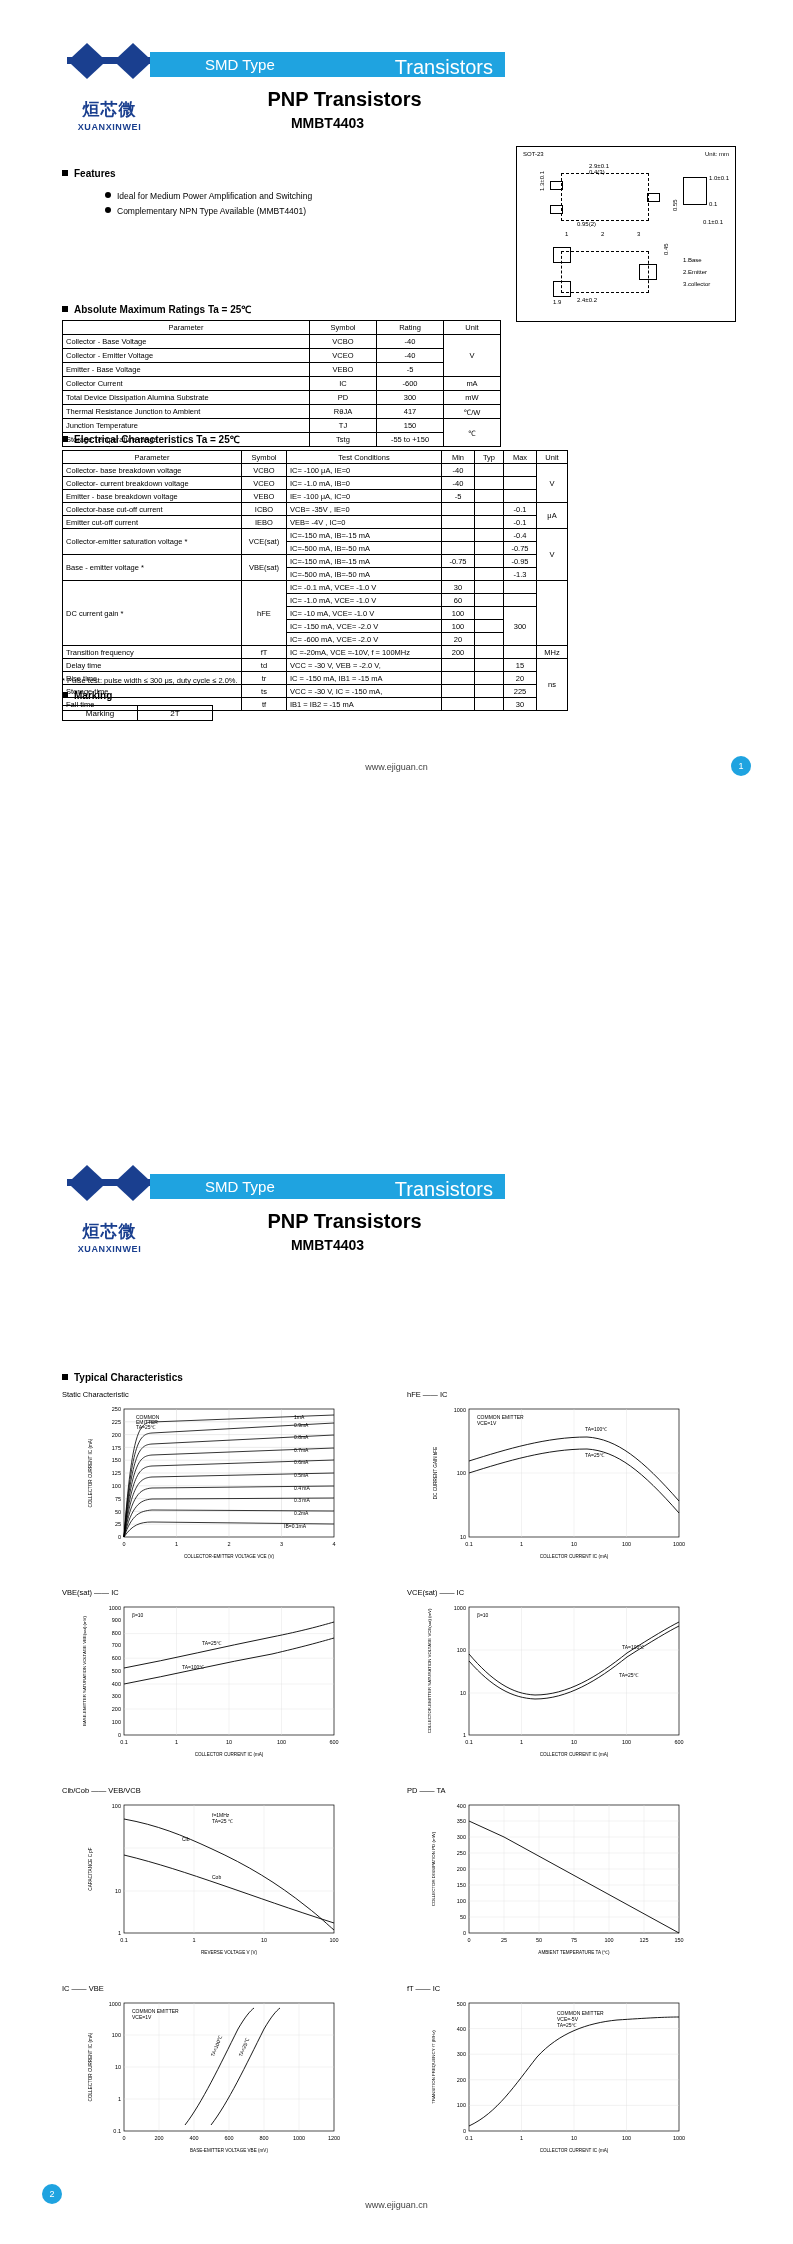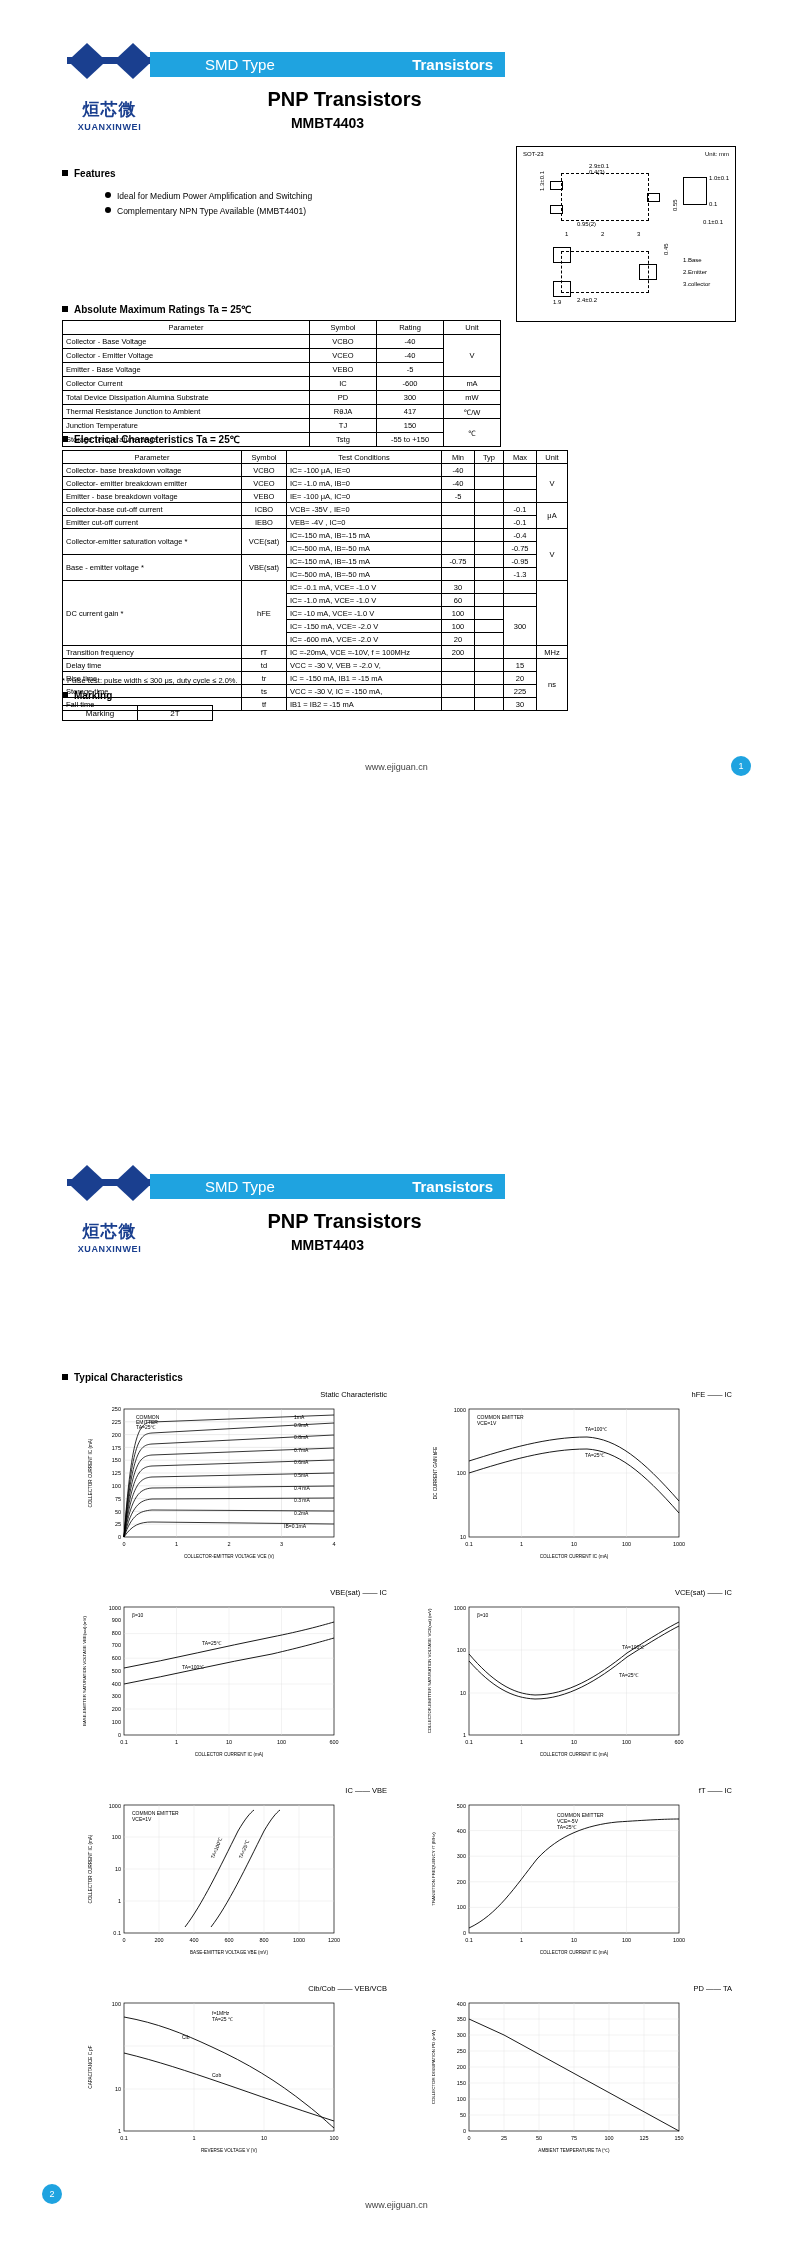--- a/index.html
+++ b/index.html
@@ -14,21 +14,21 @@
   .logo-mark .bar{position:absolute;left:0;top:17px;width:86px;height:7px;background:#1a3f8f;}
   .logo-mark .d1,.logo-mark .d2,.logo-mark .d3,.logo-mark .d4{position:absolute;width:0;height:0;}
   .logo-mark .d1{left:4px;top:3px;border-left:16px solid transparent;border-right:16px solid transparent;border-bottom:15px solid #1a3f8f;}
   .logo-mark .d2{left:50px;top:3px;border-left:16px solid transparent;border-right:16px solid transparent;border-bottom:15px solid #1a3f8f;}
   .logo-mark .d3{left:4px;top:24px;border-left:16px solid transparent;border-right:16px solid transparent;border-top:15px solid #1a3f8f;}
   .logo-mark .d4{left:50px;top:24px;border-left:16px solid transparent;border-right:16px solid transparent;border-top:15px solid #1a3f8f;}
   .logo-cn{font-family:"DejaVu Sans",sans-serif;font-size:17px;font-weight:bold;color:#1a3f8f;letter-spacing:1px;margin-top:16px;}
   .logo-en{font-size:9px;font-weight:bold;color:#1a3f8f;letter-spacing:0.6px;margin-top:1px;}
   .bluebar{position:absolute;left:150px;top:52px;width:355px;height:25px;background:#1fa3e0;}
   .bluebar .bl{position:absolute;left:55px;top:4px;color:#fff;font-size:15px;}
-  .bluebar .br{position:absolute;right:12px;top:4px;color:#fff;font-size:15px;font-weight:bold;}
+  .bluebar .br{position:absolute;right:12px;top:4px;color:#fff;font-size:20px;}
   .subtitle{position:absolute;left:167px;top:88px;width:355px;text-align:center;font-size:20px;font-weight:bold;}
   .partno{position:absolute;left:150px;top:115px;width:355px;text-align:center;font-size:14px;font-weight:bold;}
 
   
   .sec{position:absolute;font-size:10px;font-weight:bold;}
   .sq{display:inline-block;width:6px;height:6px;background:#000;margin-right:6px;vertical-align:1px;}
   .bullet{display:inline-block;width:6px;height:6px;border-radius:50%;background:#000;margin-right:6px;vertical-align:1px;}
   .feat-item{font-size:8.5px;font-weight:normal;margin:5px 0 0 4px;padding-left:35px;}
 
   
@@ -48,21 +48,21 @@
   .tbl-mark{position:absolute;left:62px;top:705px;}
   .tbl-mark td{height:12px;width:68px;text-align:center;font-size:8px;}
 
   .footer-url{position:absolute;width:100%;text-align:center;font-size:9px;color:#444;}
   .pagenum{position:absolute;width:20px;height:20px;border-radius:50%;background:#1fa3e0;color:#fff;font-size:9px;text-align:center;line-height:20px;}
 
   
   .charts{position:absolute;left:62px;top:268px;width:670px;}
   .chart-row{display:flex;justify-content:space-between;margin-bottom:9px;}
   .chart-cell{width:325px;}
-  .chart-title{text-align:right;font-size:7.5px;margin-bottom:2px;}
+  .chart-title{text-align:left;font-size:7.5px;margin-bottom:2px;}
   .chart-box{position:relative;width:325px;height:178px;}
   .chart-svg{display:block;}
   .axlab{font-size:5.5px;}
   .anno{font-size:5px;}
 </style>
 </head>
 <body>
 
 <div class="page page1">
 
@@ -205,21 +205,21 @@
     <tr>
           <td>Collector- base breakdown voltage</td>
           <td class="c">VCBO</td>
           <td>IC= -100 μA,  IE=0</td>
           <td class="c">-40</td>
           <td></td>
           <td></td>
           <td class="c" rowspan="3">V</td>
         </tr>
     <tr>
-          <td>Collector- emitter breakdown emitter</td>
+          <td>Collector- current breakdown voltage</td>
           <td class="c">VCEO</td>
           <td>IC= -1.0 mA,  IB=0</td>
           <td class="c">-40</td>
           <td></td>
           <td></td>
         </tr>
     <tr>
           <td>Emitter - base breakdown voltage</td>
           <td class="c">VEBO</td>
           <td>IE= -100 μA,  IC=0</td>
@@ -593,112 +593,20 @@
             </g>
             <text x="167" y="157" font-size="4.6" text-anchor="middle">COLLECTOR CURRENT   IC  (mA)</text>
             <text x="24" y="72" font-size="4.3" text-anchor="middle" transform="rotate(-90 24 72)">COLLECTOR-EMITTER SATURATION VOLTAGE   VCE(sat)  (mV)</text>
           </svg>
         </div>
       </div>
     </div>
 
     <div class="chart-row">
       <div class="chart-cell">
-        <div class="chart-title">IC —— VBE</div>
-        <div class="chart-box">
-          <svg class="chart-svg" width="325" height="172" viewBox="0 0 325 172">
-            <rect x="62" y="8" width="210" height="128" fill="none" stroke="#000" stroke-width="0.7"></rect>
-            <g stroke="#ddd" stroke-width="0.4">
-              <line x1="62" y1="40" x2="272" y2="40"></line>
-                <line x1="62" y1="72" x2="272" y2="72"></line>
-                <line x1="62" y1="104" x2="272" y2="104"></line>
-              <line x1="97" y1="8" x2="97" y2="136"></line>
-                <line x1="132" y1="8" x2="132" y2="136"></line>
-                <line x1="167" y1="8" x2="167" y2="136"></line>
-              <line x1="202" y1="8" x2="202" y2="136"></line>
-                <line x1="237" y1="8" x2="237" y2="136"></line>
-            </g>
-            <g fill="none" stroke="#000" stroke-width="0.9">
-              <path d="M123,130 C140,108 158,70 176,34 C183,22 188,16 192,13"></path>
-              <path d="M149,130 C166,108 184,70 202,34 C209,22 214,16 218,13"></path>
-            </g>
-            <g class="anno" font-size="4.2">
-              <text x="70" y="18">COMMON EMITTER</text>
-                <text x="70" y="24">VCE=1V</text>
-              <text x="152" y="62" transform="rotate(-68 152 62)">TA=100℃</text>
-              <text x="180" y="62" transform="rotate(-68 180 62)">TA=25℃</text>
-            </g>
-            <g class="axlab" font-size="4.2" text-anchor="end">
-              <text x="59" y="138">0.1</text>
-                <text x="59" y="106">1</text>
-                <text x="59" y="74">10</text>
-                <text x="59" y="42">100</text>
-                <text x="59" y="11">1000</text>
-            </g>
-            <g class="axlab" font-size="4.2" text-anchor="middle">
-              <text x="62" y="145">0</text>
-                <text x="97" y="145">200</text>
-                <text x="132" y="145">400</text>
-                <text x="167" y="145">600</text>
-              <text x="202" y="145">800</text>
-                <text x="237" y="145">1000</text>
-                <text x="272" y="145">1200</text>
-            </g>
-            <text x="167" y="157" font-size="4.6" text-anchor="middle">BASE-EMITTER VOLTAGE   VBE  (mV)</text>
-            <text x="30" y="72" font-size="4.6" text-anchor="middle" transform="rotate(-90 30 72)">COLLECTOR CURRENT   IC  (mA)</text>
-          </svg>
-        </div>
-      </div>
-
-      <div class="chart-cell">
-        <div class="chart-title">fT —— IC</div>
-        <div class="chart-box">
-          <svg class="chart-svg" width="325" height="172" viewBox="0 0 325 172">
-            <rect x="62" y="8" width="210" height="128" fill="none" stroke="#000" stroke-width="0.7"></rect>
-            <g stroke="#ddd" stroke-width="0.4">
-              <line x1="62" y1="33.6" x2="272" y2="33.6"></line>
-                <line x1="62" y1="59.2" x2="272" y2="59.2"></line>
-              <line x1="62" y1="84.8" x2="272" y2="84.8"></line>
-                <line x1="62" y1="110.4" x2="272" y2="110.4"></line>
-              <line x1="114.5" y1="8" x2="114.5" y2="136"></line>
-                <line x1="167" y1="8" x2="167" y2="136"></line>
-                <line x1="219.5" y1="8" x2="219.5" y2="136"></line>
-            </g>
-            <g fill="none" stroke="#000" stroke-width="0.9">
-              <path d="M62,131 C90,118 108,90 130,62 C152,38 180,28 210,25 C240,23 258,22 272,22"></path>
-            </g>
-            <g class="anno" font-size="4.2">
-              <text x="150" y="20">COMMON EMITTER</text>
-                <text x="150" y="26">VCE=-5V</text>
-                <text x="150" y="32">TA=25℃</text>
-            </g>
-            <g class="axlab" font-size="4.2" text-anchor="end">
-              <text x="59" y="138">0</text>
-                <text x="59" y="112">100</text>
-                <text x="59" y="87">200</text>
-              <text x="59" y="61">300</text>
-                <text x="59" y="36">400</text>
-                <text x="59" y="11">500</text>
-            </g>
-            <g class="axlab" font-size="4.2" text-anchor="middle">
-              <text x="62" y="145">0.1</text>
-                <text x="114.5" y="145">1</text>
-                <text x="167" y="145">10</text>
-                <text x="219.5" y="145">100</text>
-                <text x="272" y="145">1000</text>
-            </g>
-            <text x="167" y="157" font-size="4.6" text-anchor="middle">COLLECTOR CURRENT   IC  (mA)</text>
-            <text x="28" y="72" font-size="4.4" text-anchor="middle" transform="rotate(-90 28 72)">TRANSITION FREQUENCY   fT  (MHz)</text>
-          </svg>
-        </div>
-      </div>
-    </div>
-
-    <div class="chart-row">
-      <div class="chart-cell">
         <div class="chart-title">Cib/Cob —— VEB/VCB</div>
         <div class="chart-box">
           <svg class="chart-svg" width="325" height="172" viewBox="0 0 325 172">
             <rect x="62" y="8" width="210" height="128" fill="none" stroke="#000" stroke-width="0.7"></rect>
             <g stroke="#ddd" stroke-width="0.4">
               <line x1="62" y1="51" x2="272" y2="51"></line>
                 <line x1="62" y1="94" x2="272" y2="94"></line>
               <line x1="132" y1="8" x2="132" y2="136"></line>
                 <line x1="202" y1="8" x2="202" y2="136"></line>
             </g>
@@ -769,17 +677,109 @@
                 <text x="237" y="145">125</text>
                 <text x="272" y="145">150</text>
             </g>
             <text x="167" y="157" font-size="4.6" text-anchor="middle">AMBIENT TEMPERATURE   TA  (℃)</text>
             <text x="28" y="72" font-size="4.4" text-anchor="middle" transform="rotate(-90 28 72)">COLLECTOR DISSIPATION   PD  (mW)</text>
           </svg>
         </div>
       </div>
     </div>
 
+    <div class="chart-row">
+      <div class="chart-cell">
+        <div class="chart-title">IC —— VBE</div>
+        <div class="chart-box">
+          <svg class="chart-svg" width="325" height="172" viewBox="0 0 325 172">
+            <rect x="62" y="8" width="210" height="128" fill="none" stroke="#000" stroke-width="0.7"></rect>
+            <g stroke="#ddd" stroke-width="0.4">
+              <line x1="62" y1="40" x2="272" y2="40"></line>
+                <line x1="62" y1="72" x2="272" y2="72"></line>
+                <line x1="62" y1="104" x2="272" y2="104"></line>
+              <line x1="97" y1="8" x2="97" y2="136"></line>
+                <line x1="132" y1="8" x2="132" y2="136"></line>
+                <line x1="167" y1="8" x2="167" y2="136"></line>
+              <line x1="202" y1="8" x2="202" y2="136"></line>
+                <line x1="237" y1="8" x2="237" y2="136"></line>
+            </g>
+            <g fill="none" stroke="#000" stroke-width="0.9">
+              <path d="M123,130 C140,108 158,70 176,34 C183,22 188,16 192,13"></path>
+              <path d="M149,130 C166,108 184,70 202,34 C209,22 214,16 218,13"></path>
+            </g>
+            <g class="anno" font-size="4.2">
+              <text x="70" y="18">COMMON EMITTER</text>
+                <text x="70" y="24">VCE=1V</text>
+              <text x="152" y="62" transform="rotate(-68 152 62)">TA=100℃</text>
+              <text x="180" y="62" transform="rotate(-68 180 62)">TA=25℃</text>
+            </g>
+            <g class="axlab" font-size="4.2" text-anchor="end">
+              <text x="59" y="138">0.1</text>
+                <text x="59" y="106">1</text>
+                <text x="59" y="74">10</text>
+                <text x="59" y="42">100</text>
+                <text x="59" y="11">1000</text>
+            </g>
+            <g class="axlab" font-size="4.2" text-anchor="middle">
+              <text x="62" y="145">0</text>
+                <text x="97" y="145">200</text>
+                <text x="132" y="145">400</text>
+                <text x="167" y="145">600</text>
+              <text x="202" y="145">800</text>
+                <text x="237" y="145">1000</text>
+                <text x="272" y="145">1200</text>
+            </g>
+            <text x="167" y="157" font-size="4.6" text-anchor="middle">BASE-EMITTER VOLTAGE   VBE  (mV)</text>
+            <text x="30" y="72" font-size="4.6" text-anchor="middle" transform="rotate(-90 30 72)">COLLECTOR CURRENT   IC  (mA)</text>
+          </svg>
+        </div>
+      </div>
+
+      <div class="chart-cell">
+        <div class="chart-title">fT —— IC</div>
+        <div class="chart-box">
+          <svg class="chart-svg" width="325" height="172" viewBox="0 0 325 172">
+            <rect x="62" y="8" width="210" height="128" fill="none" stroke="#000" stroke-width="0.7"></rect>
+            <g stroke="#ddd" stroke-width="0.4">
+              <line x1="62" y1="33.6" x2="272" y2="33.6"></line>
+                <line x1="62" y1="59.2" x2="272" y2="59.2"></line>
+              <line x1="62" y1="84.8" x2="272" y2="84.8"></line>
+                <line x1="62" y1="110.4" x2="272" y2="110.4"></line>
+              <line x1="114.5" y1="8" x2="114.5" y2="136"></line>
+                <line x1="167" y1="8" x2="167" y2="136"></line>
+                <line x1="219.5" y1="8" x2="219.5" y2="136"></line>
+            </g>
+            <g fill="none" stroke="#000" stroke-width="0.9">
+              <path d="M62,131 C90,118 108,90 130,62 C152,38 180,28 210,25 C240,23 258,22 272,22"></path>
+            </g>
+            <g class="anno" font-size="4.2">
+              <text x="150" y="20">COMMON EMITTER</text>
+                <text x="150" y="26">VCE=-5V</text>
+                <text x="150" y="32">TA=25℃</text>
+            </g>
+            <g class="axlab" font-size="4.2" text-anchor="end">
+              <text x="59" y="138">0</text>
+                <text x="59" y="112">100</text>
+                <text x="59" y="87">200</text>
+              <text x="59" y="61">300</text>
+                <text x="59" y="36">400</text>
+                <text x="59" y="11">500</text>
+            </g>
+            <g class="axlab" font-size="4.2" text-anchor="middle">
+              <text x="62" y="145">0.1</text>
+                <text x="114.5" y="145">1</text>
+                <text x="167" y="145">10</text>
+                <text x="219.5" y="145">100</text>
+                <text x="272" y="145">1000</text>
+            </g>
+            <text x="167" y="157" font-size="4.6" text-anchor="middle">COLLECTOR CURRENT   IC  (mA)</text>
+            <text x="28" y="72" font-size="4.4" text-anchor="middle" transform="rotate(-90 28 72)">TRANSITION FREQUENCY   fT  (MHz)</text>
+          </svg>
+        </div>
+      </div>
+    </div>
+
   </div>
 
   <div class="footer-url" style="top:1078px;">www.ejiguan.cn</div>
   <div class="pagenum" style="left:42px;top:1062px;">2</div>
 </div>
 
 </body></html>

